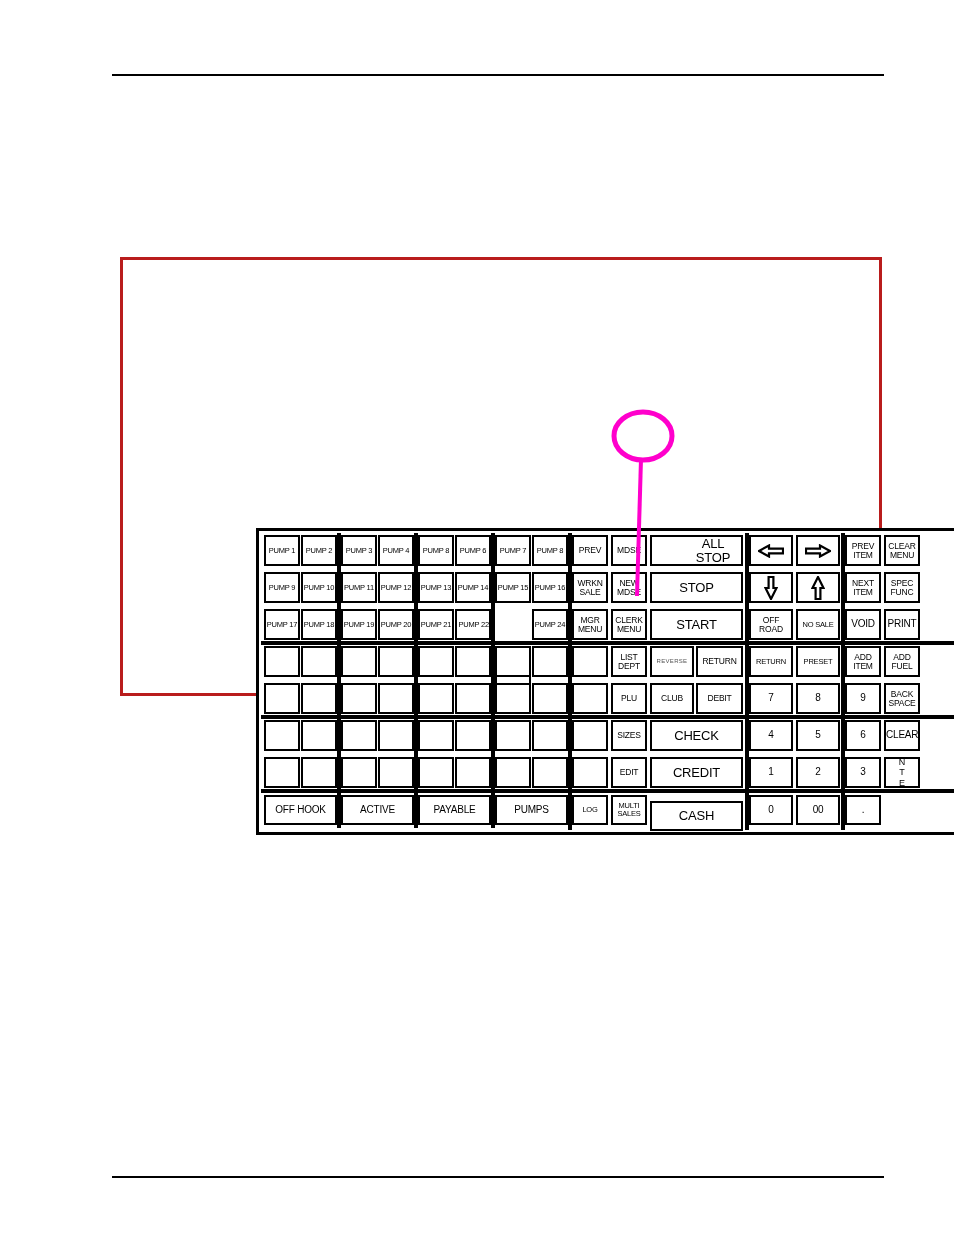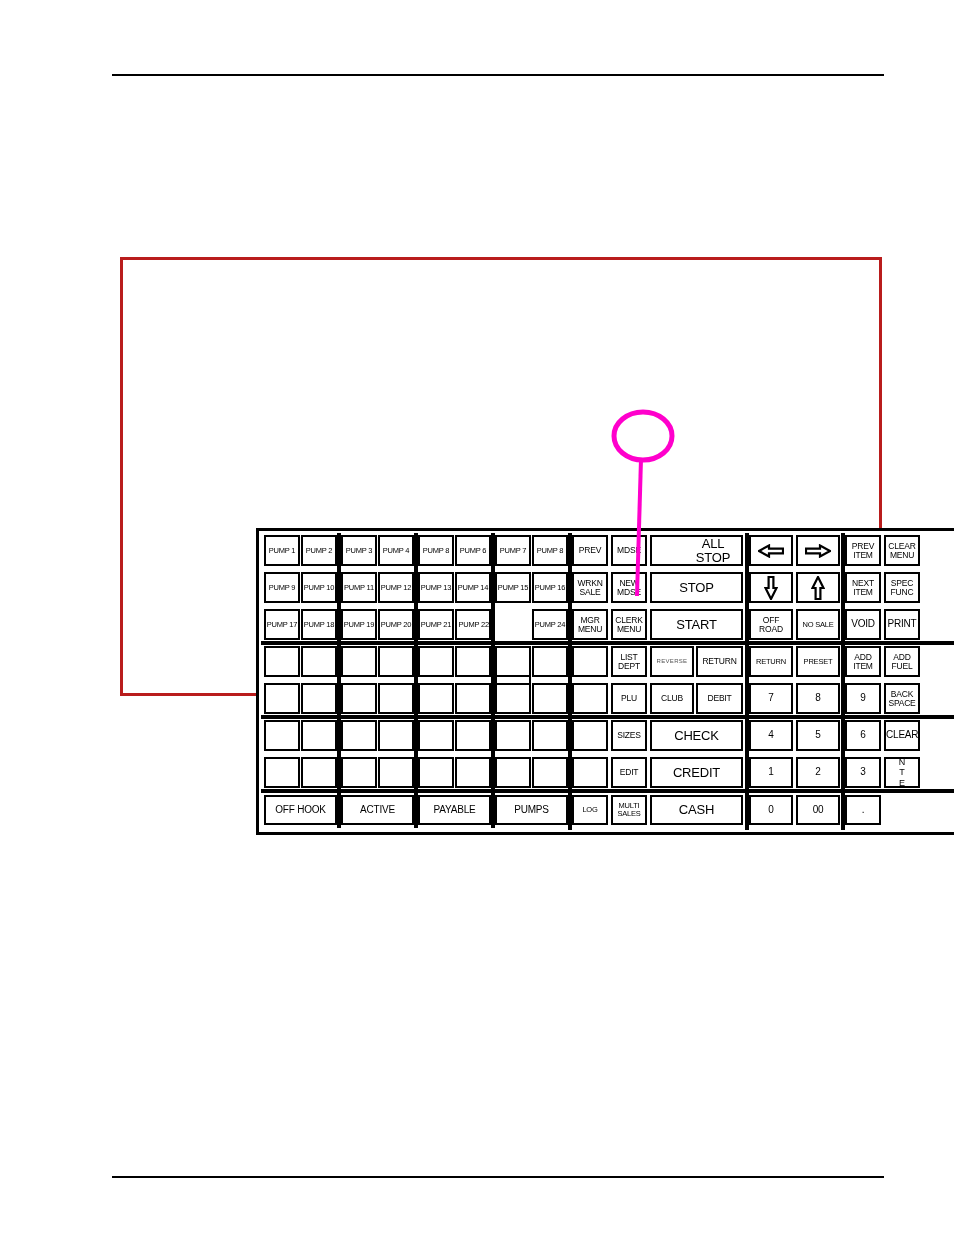--- a/index.html
+++ b/index.html
@@ -464,21 +464,21 @@
         </div>
         <div class="key s-md" style="left: 236px; top: 264px; width: 73px; height: 30px;">
           <span class="lbl">PUMPS</span>
         </div>
         <div class="key s-xs" style="left: 313px; top: 264px; width: 36px; height: 30px;">
           <span class="lbl">LOG</span>
         </div>
         <div class="key s-xs" style="left: 352px; top: 264px; width: 36px; height: 30px;">
           <span class="lbl">MULTI<br>SALES</span>
         </div>
-        <div class="key s-lg" style="left: 391px; top: 264px; width: 93px; height: 30px;">
+        <div class="key s-lg" style="left: 391px; top: 270px; width: 93px; height: 30px;">
           <span class="lbl">CASH</span>
         </div>
         <div class="key s-md" style="left: 490px; top: 264px; width: 44px; height: 30px;">
           <span class="lbl">0</span>
         </div>
         <div class="key s-md" style="left: 537px; top: 264px; width: 44px; height: 30px;">
           <span class="lbl">00</span>
         </div>
         <div class="key s-md" style="left: 586px; top: 264px; width: 36px; height: 30px;">
           <span class="lbl">.</span>

